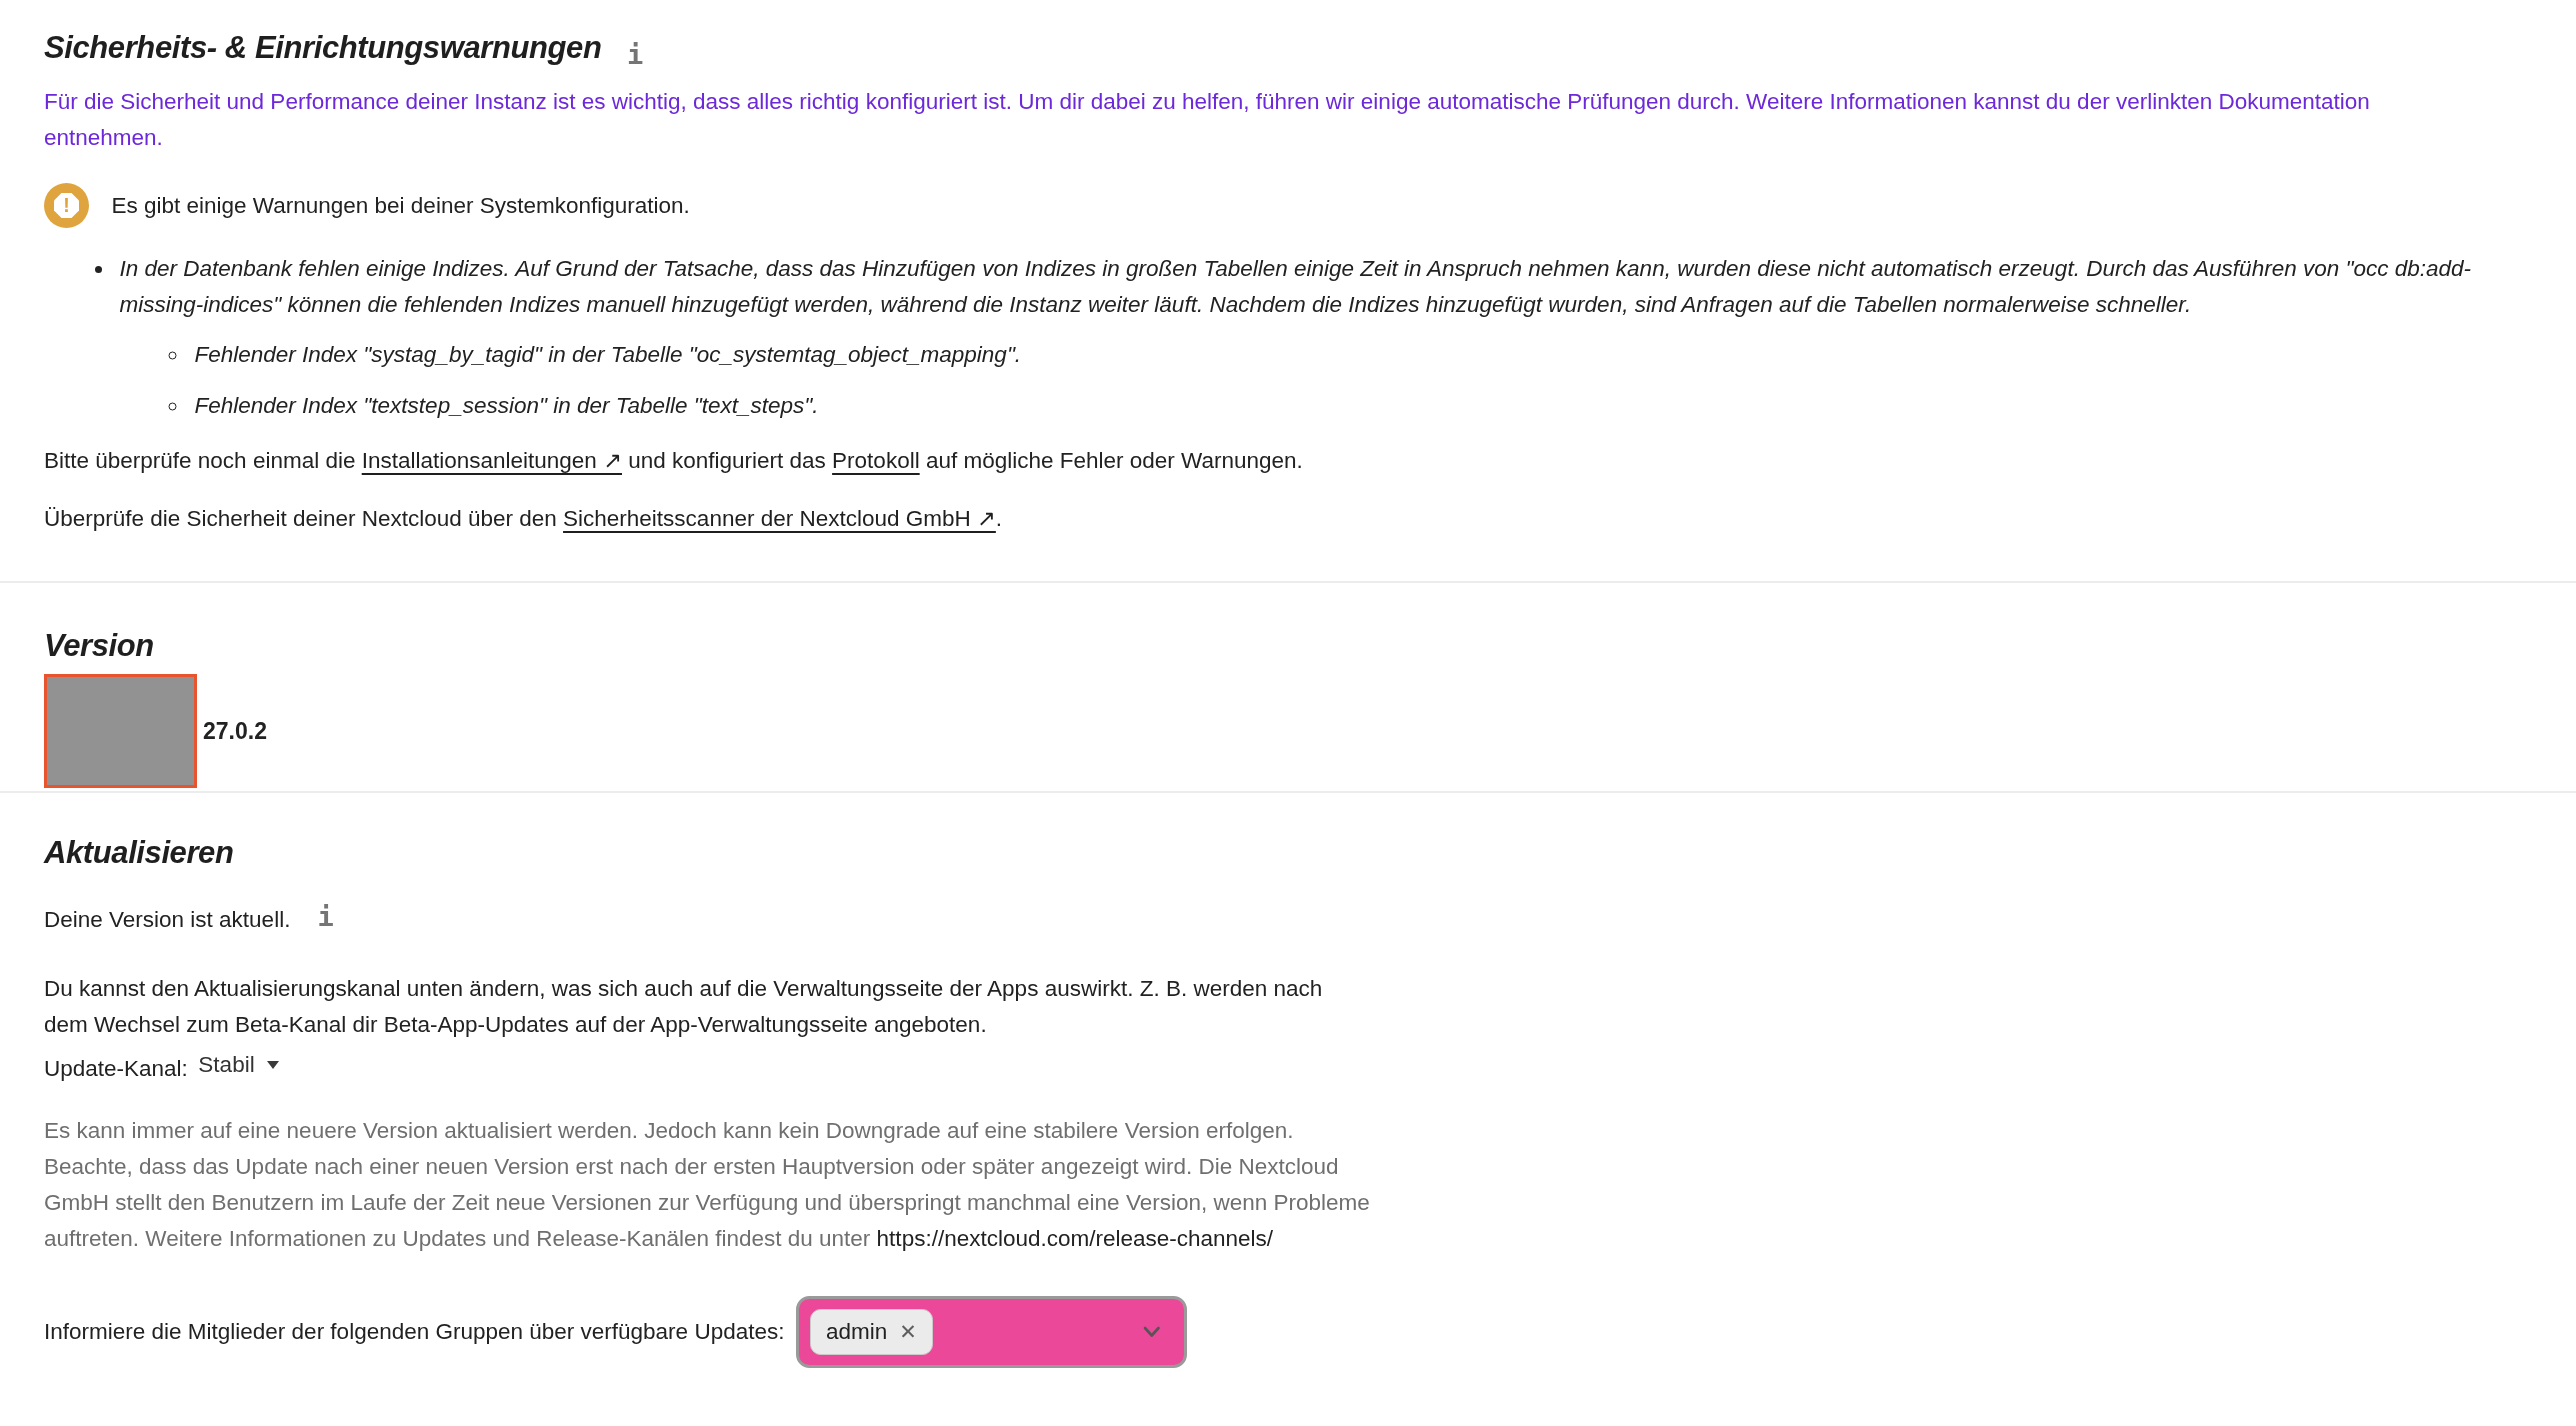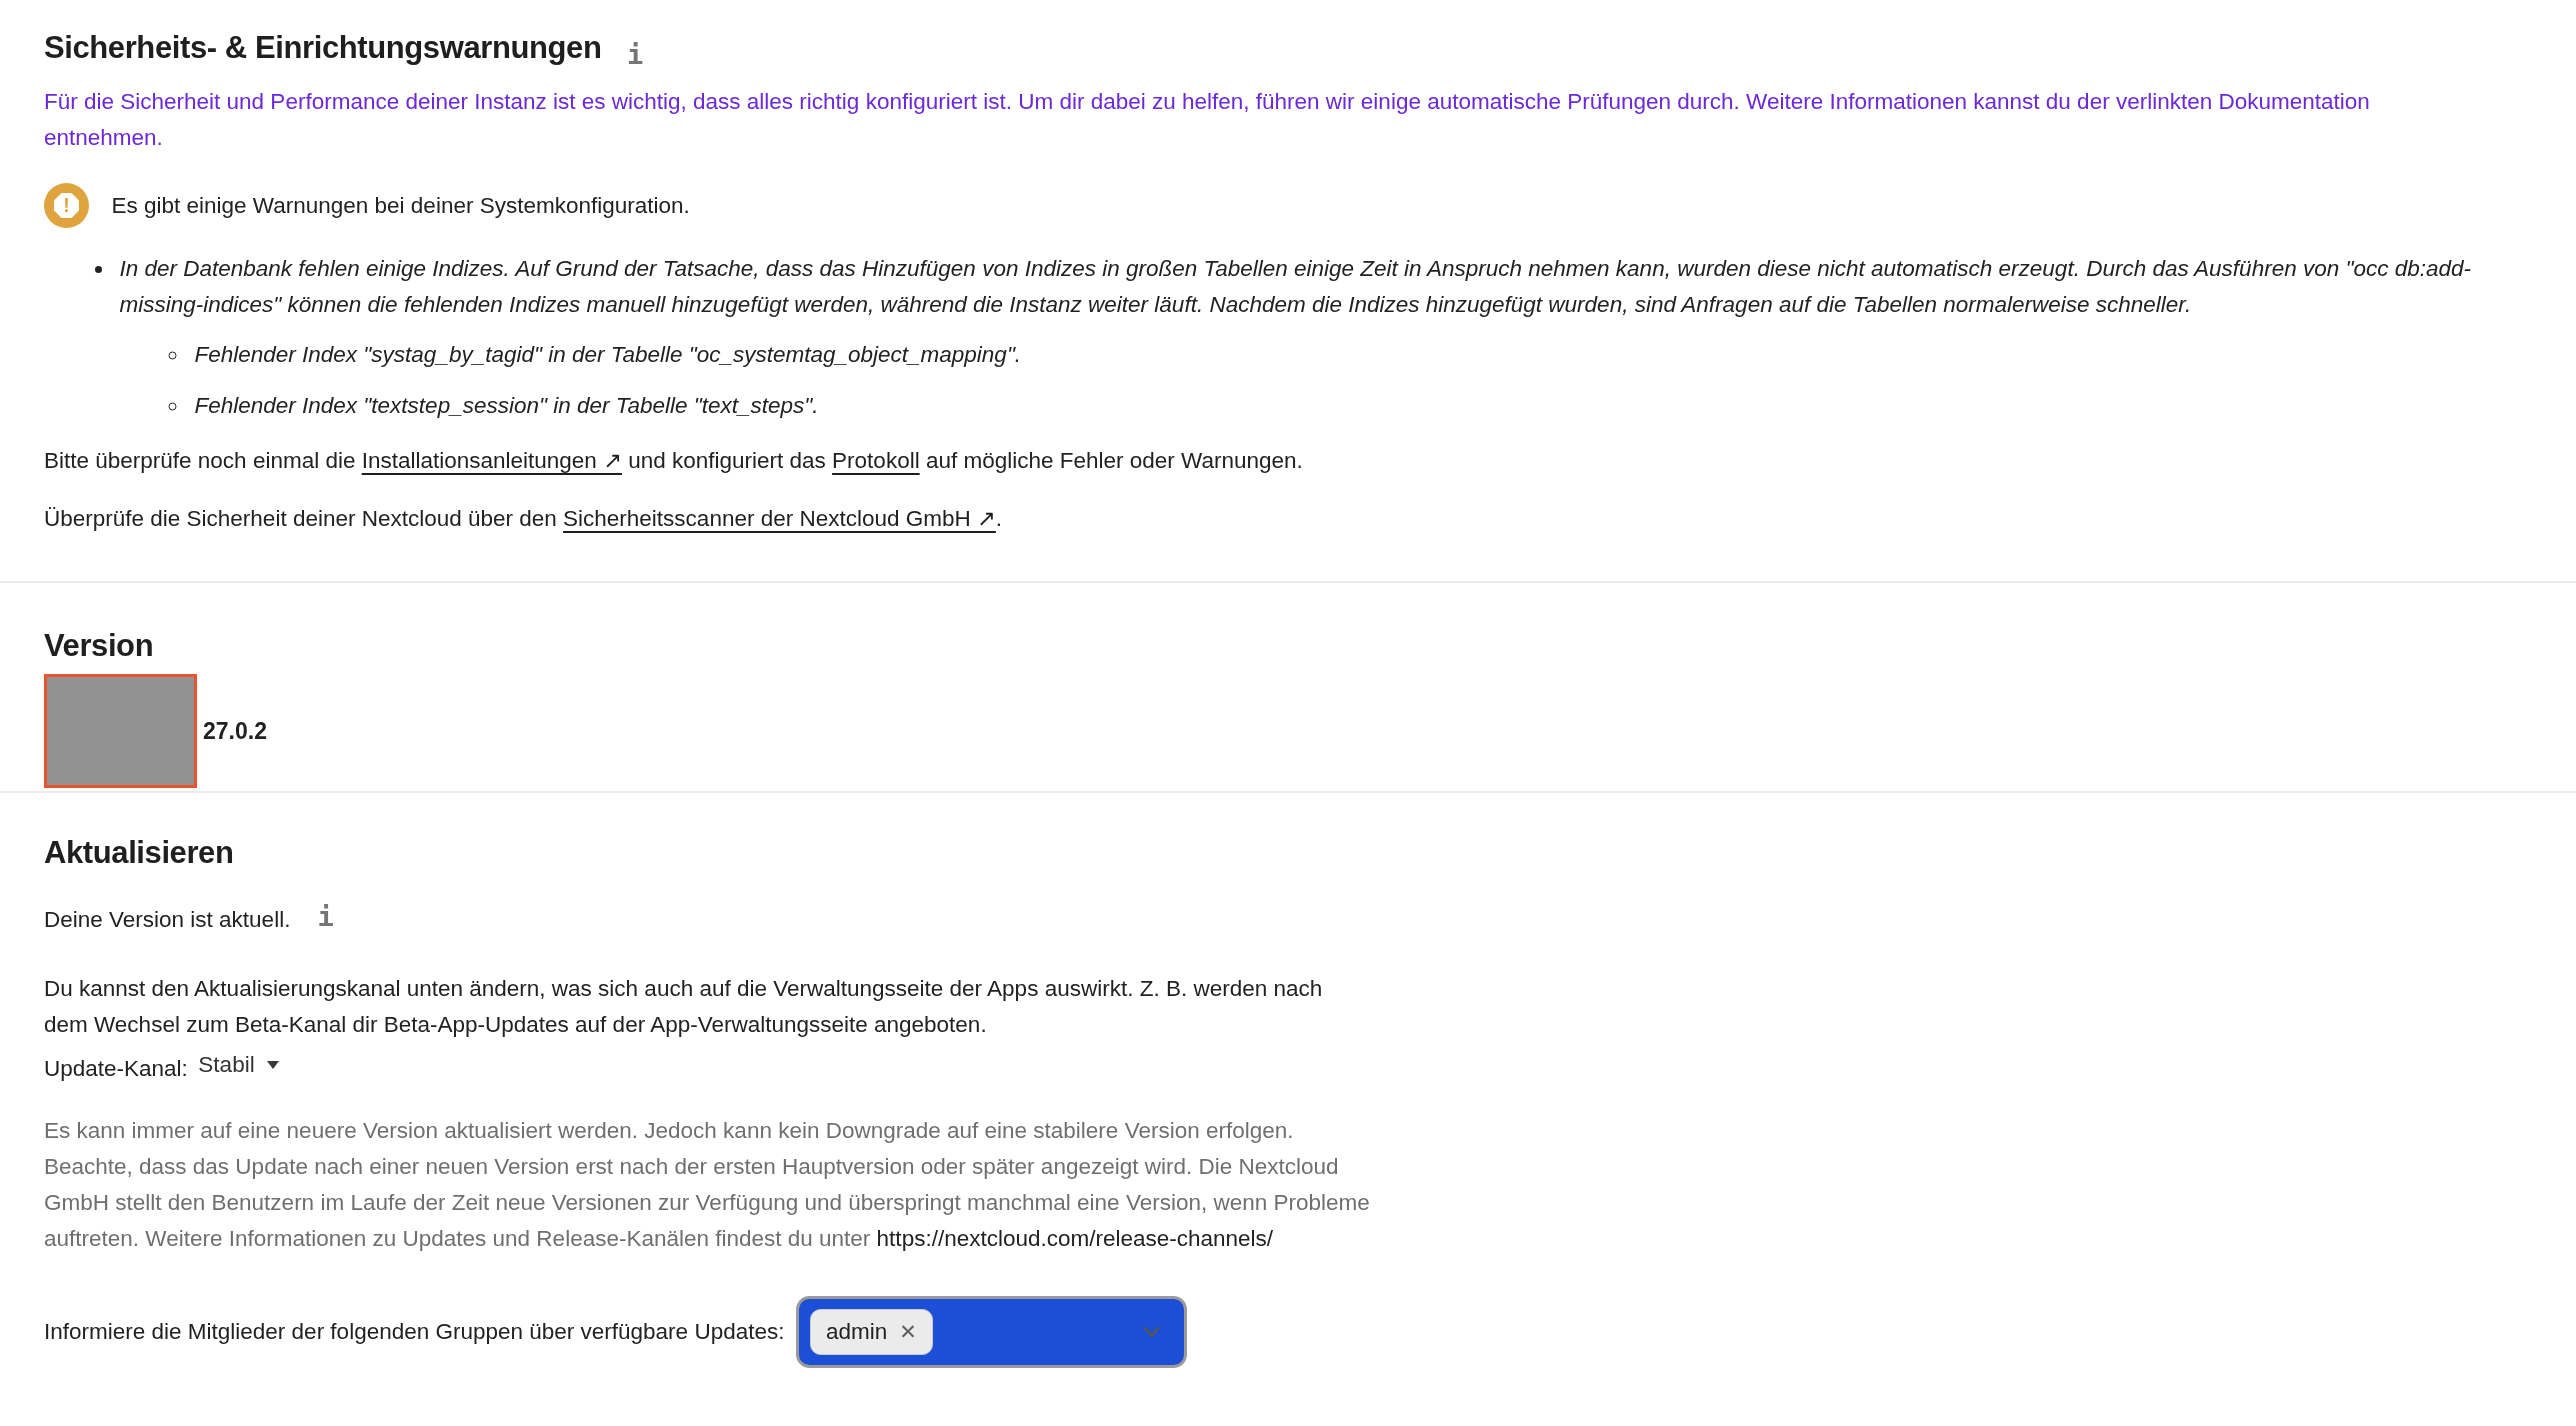--- a/index.html
+++ b/index.html
@@ -12,20 +12,21 @@
     overflow: hidden;
   }
   .page { padding: 30px 33px 0 44px; }
 
   h2.section-title {
     font-size: 31px;
     font-weight: 700;
     color: #1f1f1f;
     letter-spacing: -0.4px;
     display: inline-block;
+    font-style: italic;
   }
   .title-row { display: flex; align-items: flex-start; gap: 25.5px; margin-bottom: 4.5px; }
 
   .info-icon {
     font-family: "DejaVu Sans Mono", monospace;
     font-weight: 700;
     color: #757575;
     font-size: 27px;
     line-height: 1;
     margin-top: 10.5px;
@@ -132,21 +133,21 @@
   .release-url { color: #222222; }
 
   .notify-row { display: flex; align-items: center; margin-top: 39px; }
   .group-select {
     display: inline-flex; align-items: center; justify-content: space-between;
     width: 391px; height: 72px;
     border: 3px solid #9a9a9a;
     border-radius: 13.5px;
     margin-left: 12px;
     padding: 0 19.5px 0 10.5px;
-    background: #1d4ed8;
+    background: #ec4899;
     cursor: pointer;
   }
   .group-chip {
     display: inline-flex; align-items: center; gap: 12px;
     background: #ebebeb;
     border: 1.5px solid #cbcbcb;
     border-radius: 10.5px;
     padding: 9px 15px;
     font-size: 22.5px;
     color: #222222;

